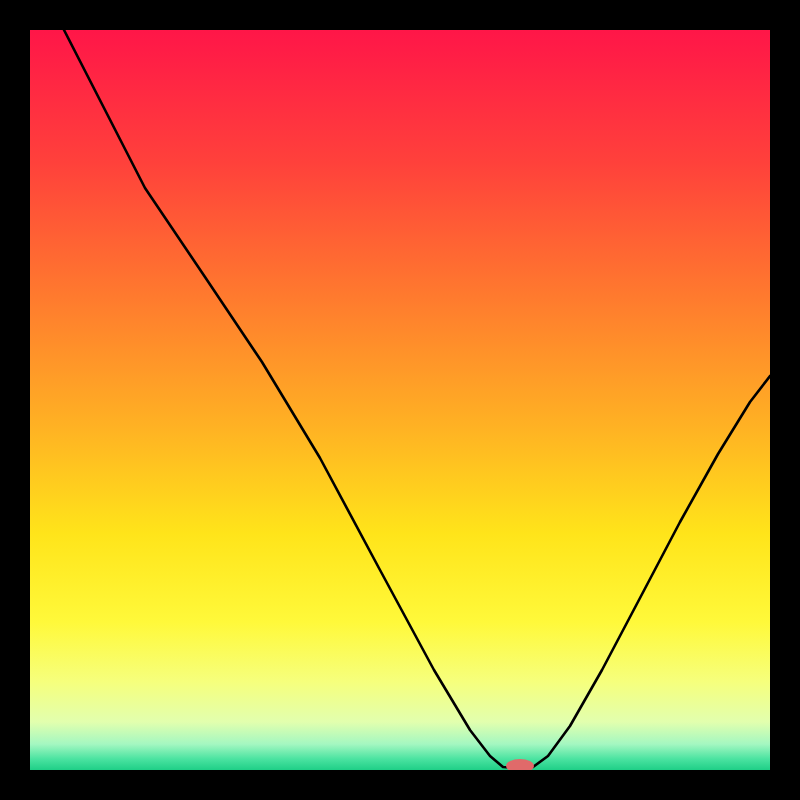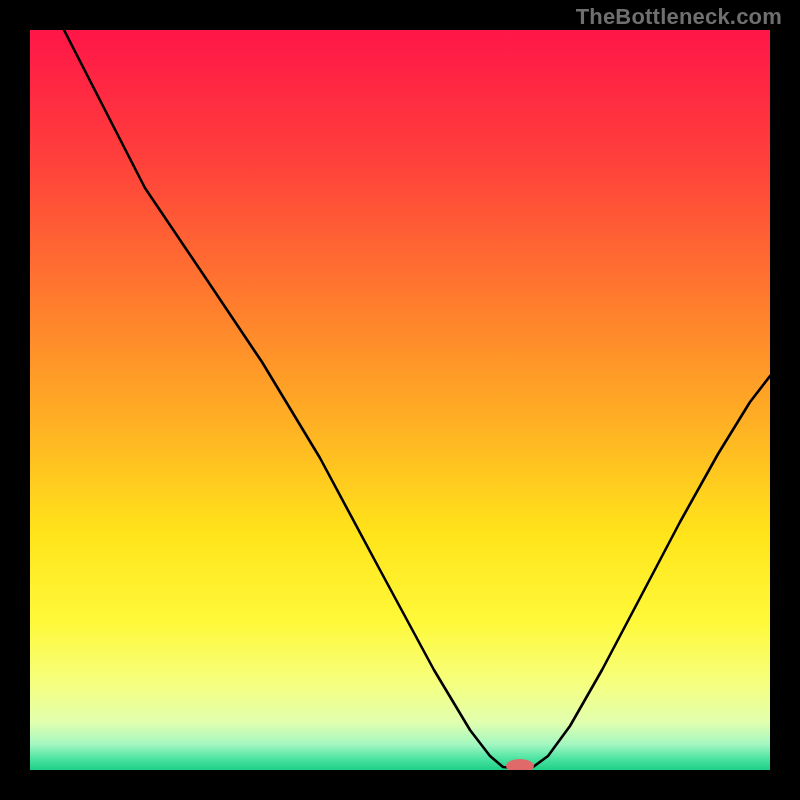--- a/index.html
+++ b/index.html
@@ -39,21 +39,20 @@
   svg {
     display: block;
     width: 740px;
     height: 740px;
   }
 </style>
 </head>
 <body>
 
 <div class="frame">
-  <div class="watermark">TheBottleneck.com</div>
 
   <div class="plot">
     <svg id="chart-svg" viewBox="0 0 740 740">
       <defs>
         <linearGradient id="bg-grad" x1="0" y1="0" x2="0" y2="1">
             <stop offset="0%" stop-color="#ff1648"></stop>
             <stop offset="18%" stop-color="#ff413b"></stop>
             <stop offset="36%" stop-color="#ff7a2e"></stop>
             <stop offset="54%" stop-color="#ffb323"></stop>
             <stop offset="68%" stop-color="#ffe41a"></stop>

